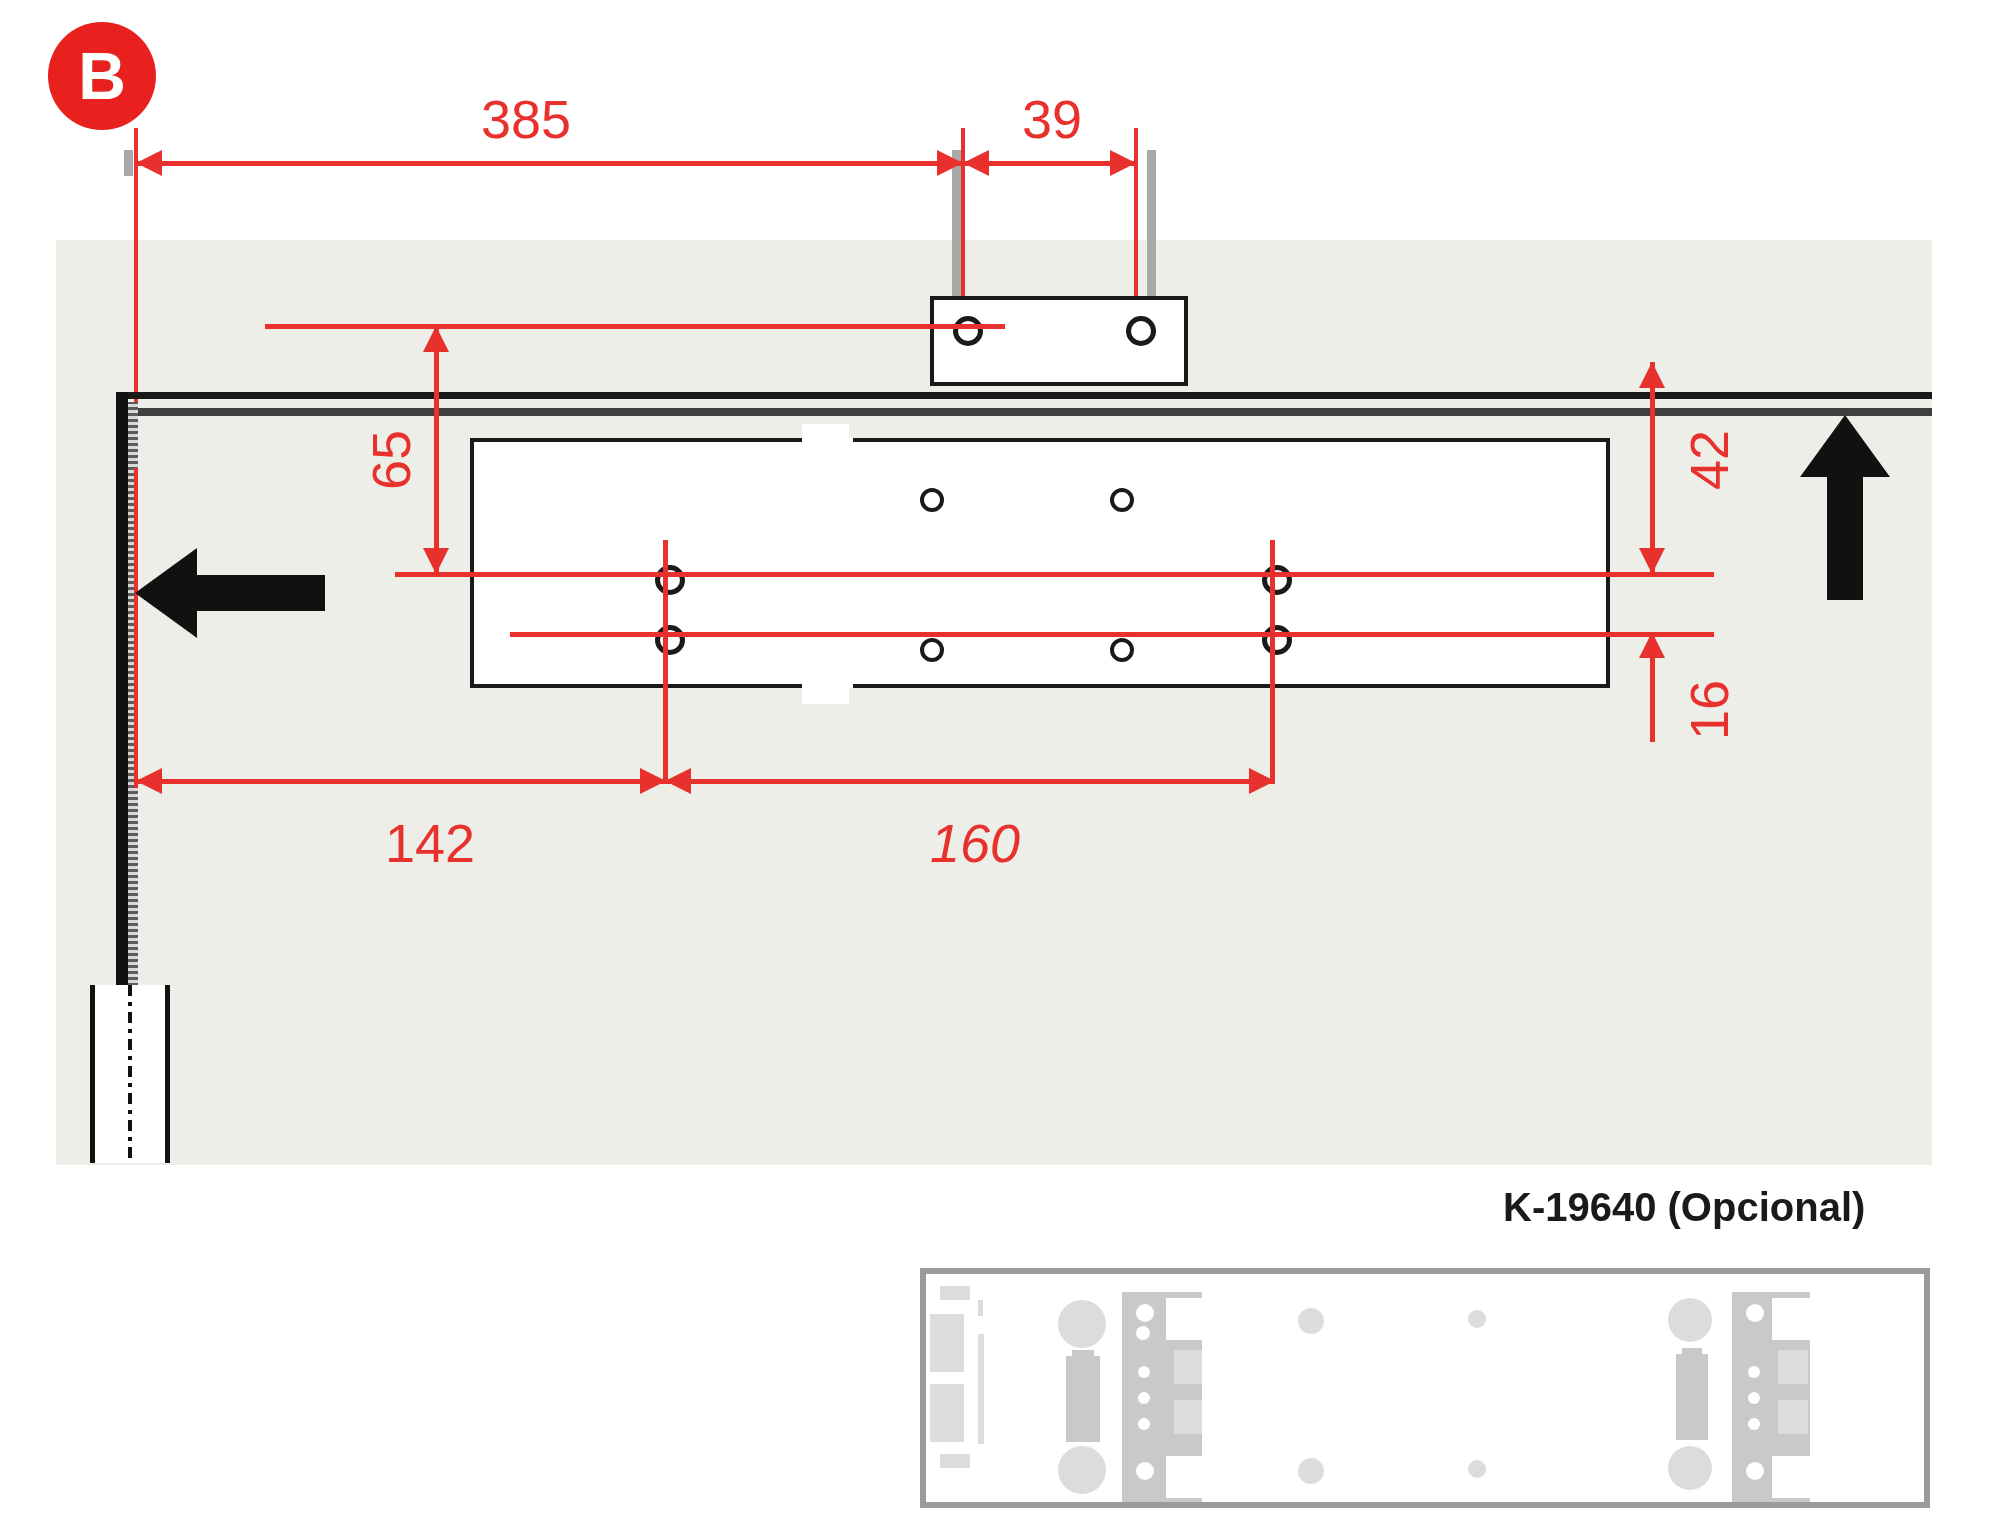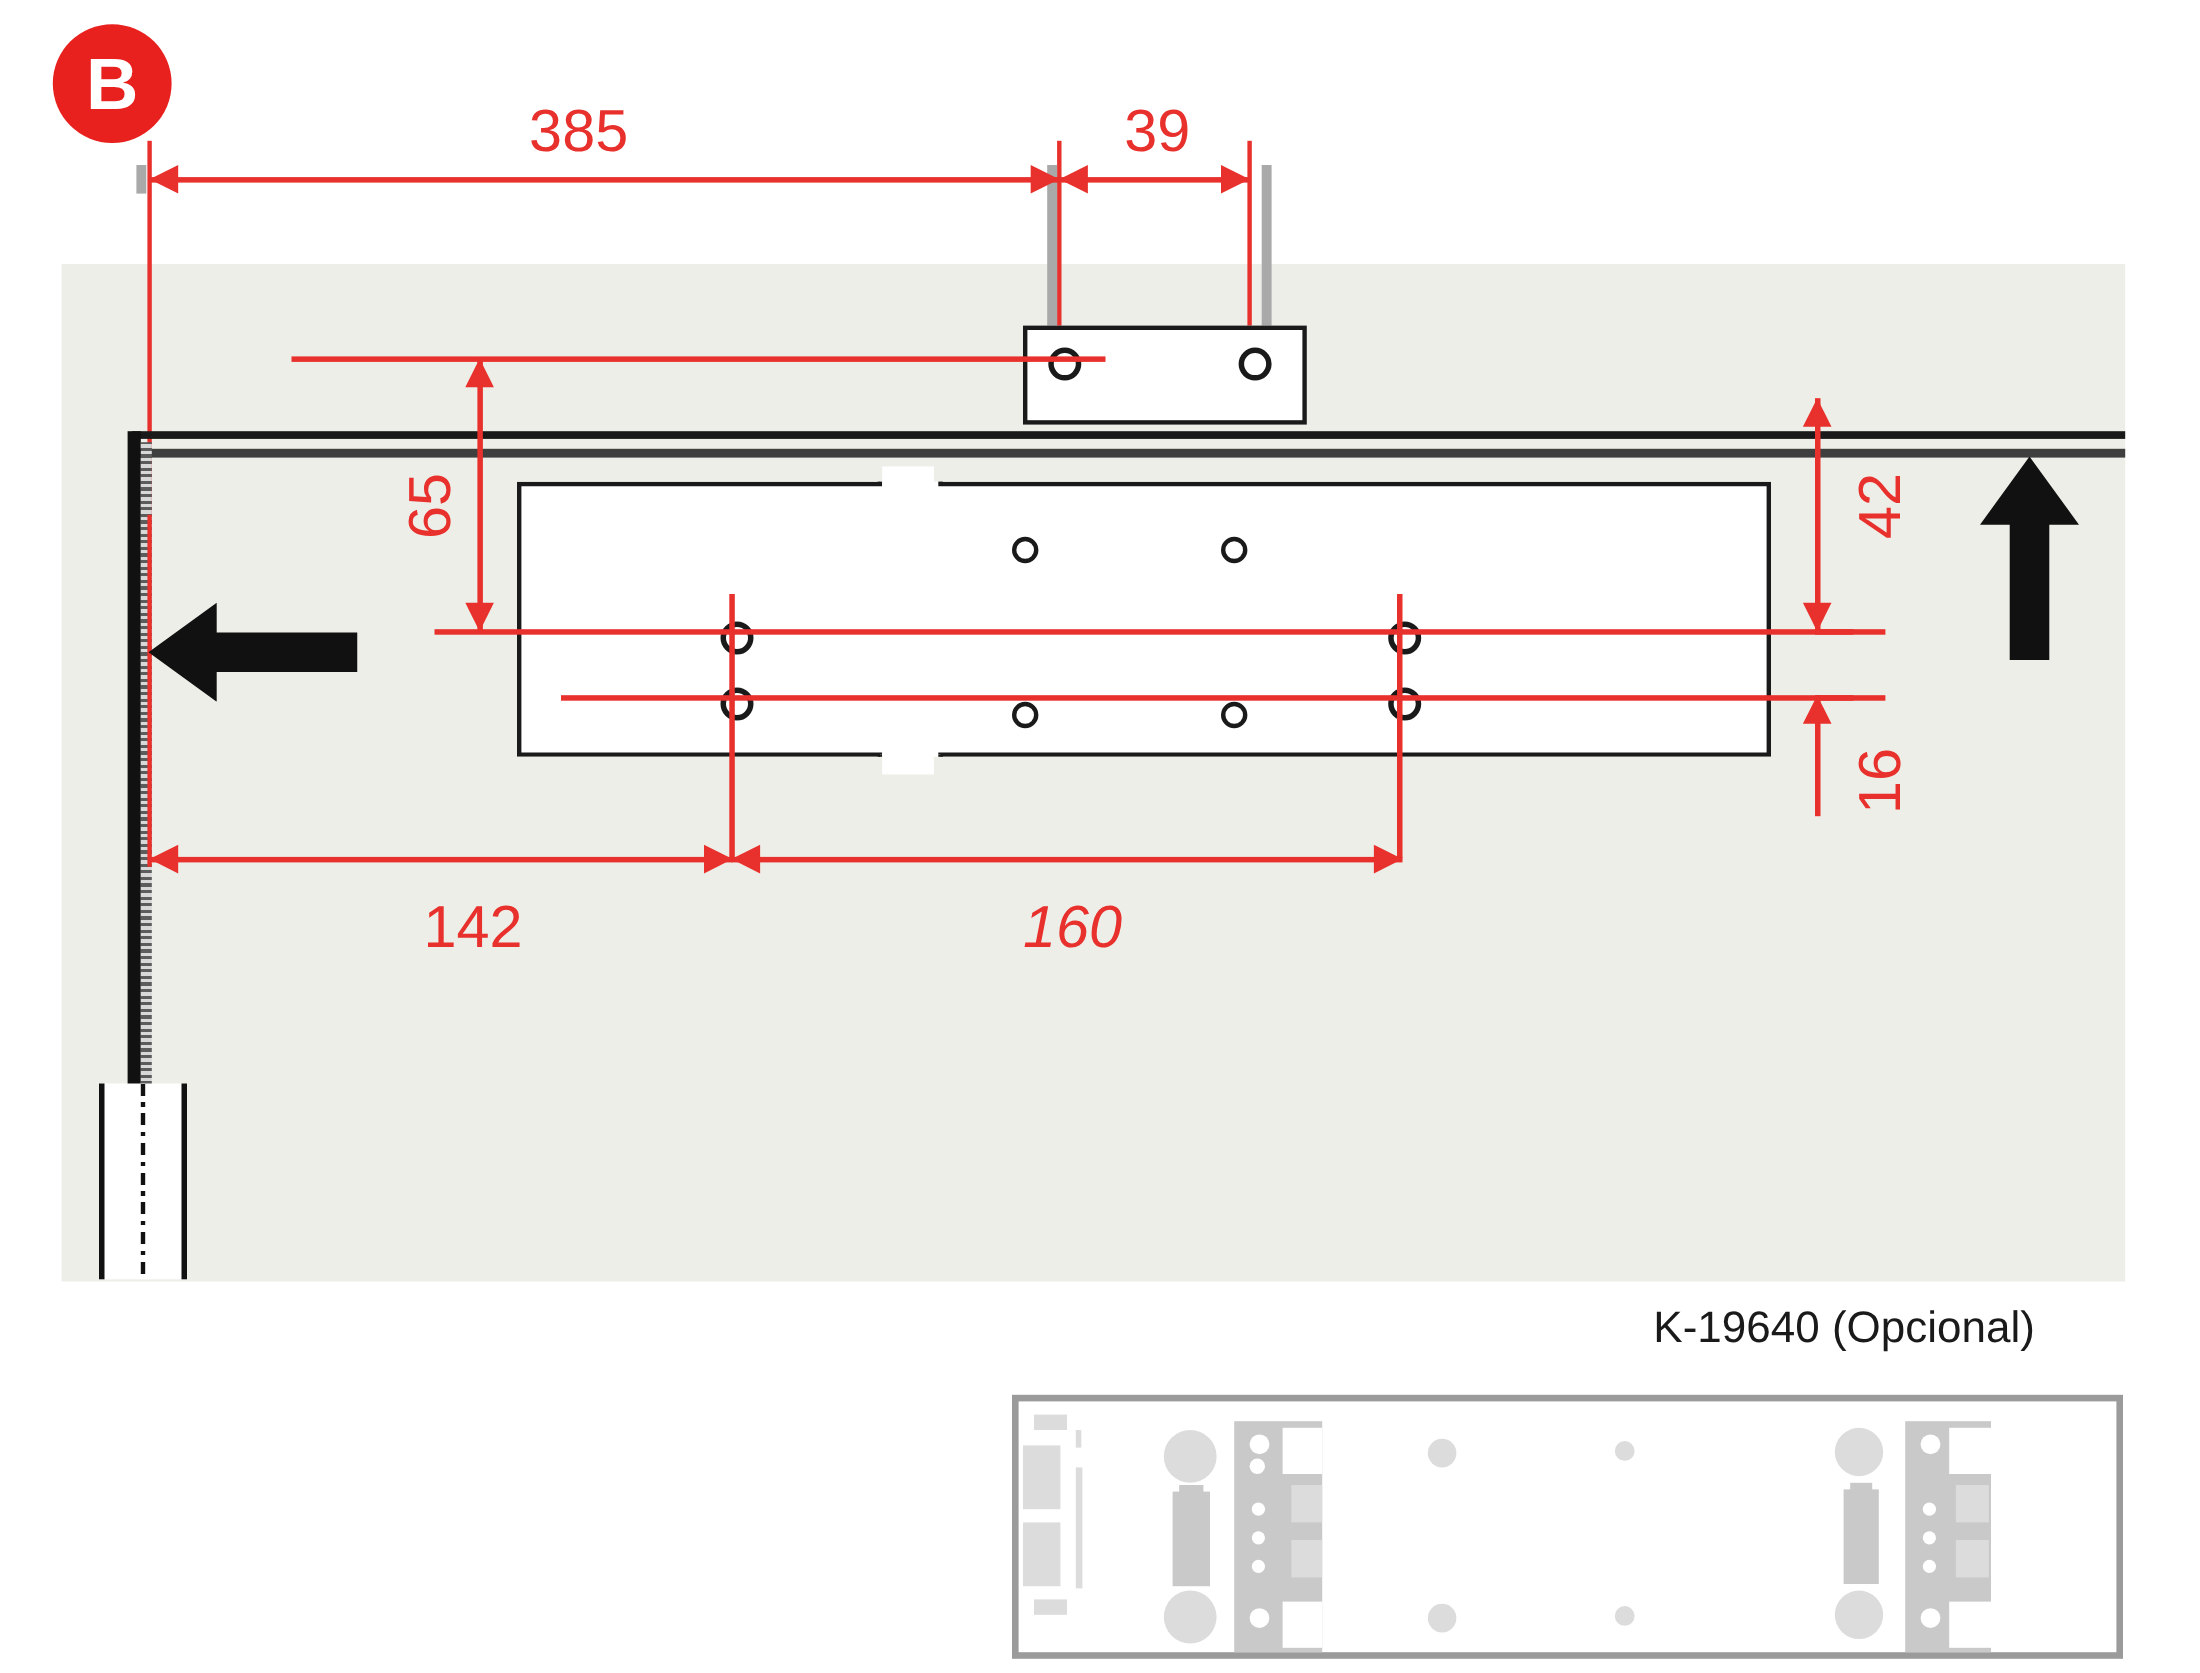--- a/index.html
+++ b/index.html
@@ -114,21 +114,21 @@
   #door-center {
     left: 128px; top: 985px; width: 4px; height: 178px;
     background: repeating-linear-gradient(180deg,#111 0 11px, transparent 11px 17px, #111 17px 21px, transparent 21px 27px);
   }
 
   
   #tpl-label {
     left: 1503px; top: 1185px;
     color: #1a1a1a;
     font-size: 40px;
-    font-weight: 400;
+    font-weight: 700;
     white-space: nowrap;
   }
   #tpl-box {
     left: 920px; top: 1268px;
     width: 1010px; height: 240px;
     border: 6px solid #9b9b9b;
     background: #ffffff;
     box-sizing: border-box;
     overflow: hidden;
   }

